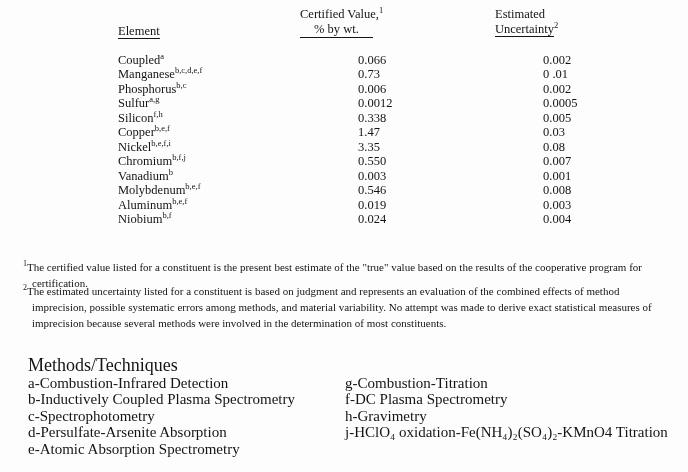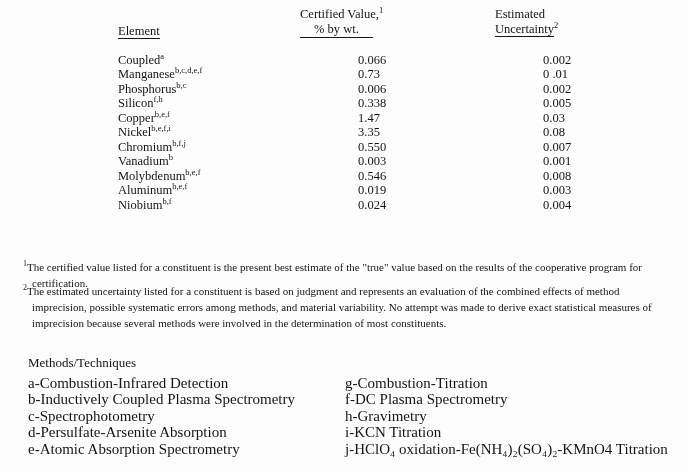--- a/index.html
+++ b/index.html
@@ -33,21 +33,21 @@
   .footnote {
     position:absolute; left:23px; width:652px;
     font-size:11px; line-height:15.8px;
     padding-left:9px; text-indent:-9px;
   }
   .fn1 { top:260px; }
   .fn2 { top:284px; }
   .footnote sup { font-size:8px; }
 
   
-  .methods-heading { position:absolute; left:28px; top:355px; font-size:13px; }
+  .methods-heading { position:absolute; left:28px; top:355px; font-size:18px; }
   .mcol { position:absolute; top:375px; font-size:15px; line-height:16.4px; }
   .mcol-left  { left:28px;  width:310px; }
   .mcol-right { left:345px; width:340px; }
 </style>
 </head>
 <body>
 
 <div class="page">
 
   <div class="hdr hdr-element">
@@ -72,20 +72,25 @@
     </div>
     <div class="trow">
       <span class="c-el"><span>Manganese</span><sup>b,c,d,e,f</sup></span>
       <span class="c-val">0.73</span>
       <span class="c-unc">0 .01</span>
     </div>
     <div class="trow">
       <span class="c-el"><span>Phosphorus</span><sup>b,c</sup></span>
       <span class="c-val">0.006</span>
       <span class="c-unc">0.002</span>
+    </div>
+    <div class="trow">
+      <span class="c-el"><span>Sulfur</span><sup>a,g</sup></span>
+      <span class="c-val">0.0012</span>
+      <span class="c-unc">0.0005</span>
     </div>
     <div class="trow">
       <span class="c-el"><span>Silicon</span><sup>f,h</sup></span>
       <span class="c-val">0.338</span>
       <span class="c-unc">0.005</span>
     </div>
     <div class="trow">
       <span class="c-el"><span>Copper</span><sup>b,e,f</sup></span>
       <span class="c-val">1.47</span>
       <span class="c-unc">0.03</span>
@@ -133,17 +138,16 @@
     <div>b-Inductively Coupled Plasma Spectrometry</div>
     <div>c-Spectrophotometry</div>
     <div>d-Persulfate-Arsenite Absorption</div>
     <div>e-Atomic Absorption Spectrometry</div>
   </div>
 
   <div class="mcol mcol-right">
     <div>g-Combustion-Titration</div>
     <div>f-DC Plasma Spectrometry</div>
     <div>h-Gravimetry</div>
-    <div>i-KCN Titration</div>
     <div>j-HClO₄ oxidation-Fe(NH₄)₂(SO₄)₂-KMnO4 Titration</div>
   </div>
 
 </div>
 
 </body></html>

